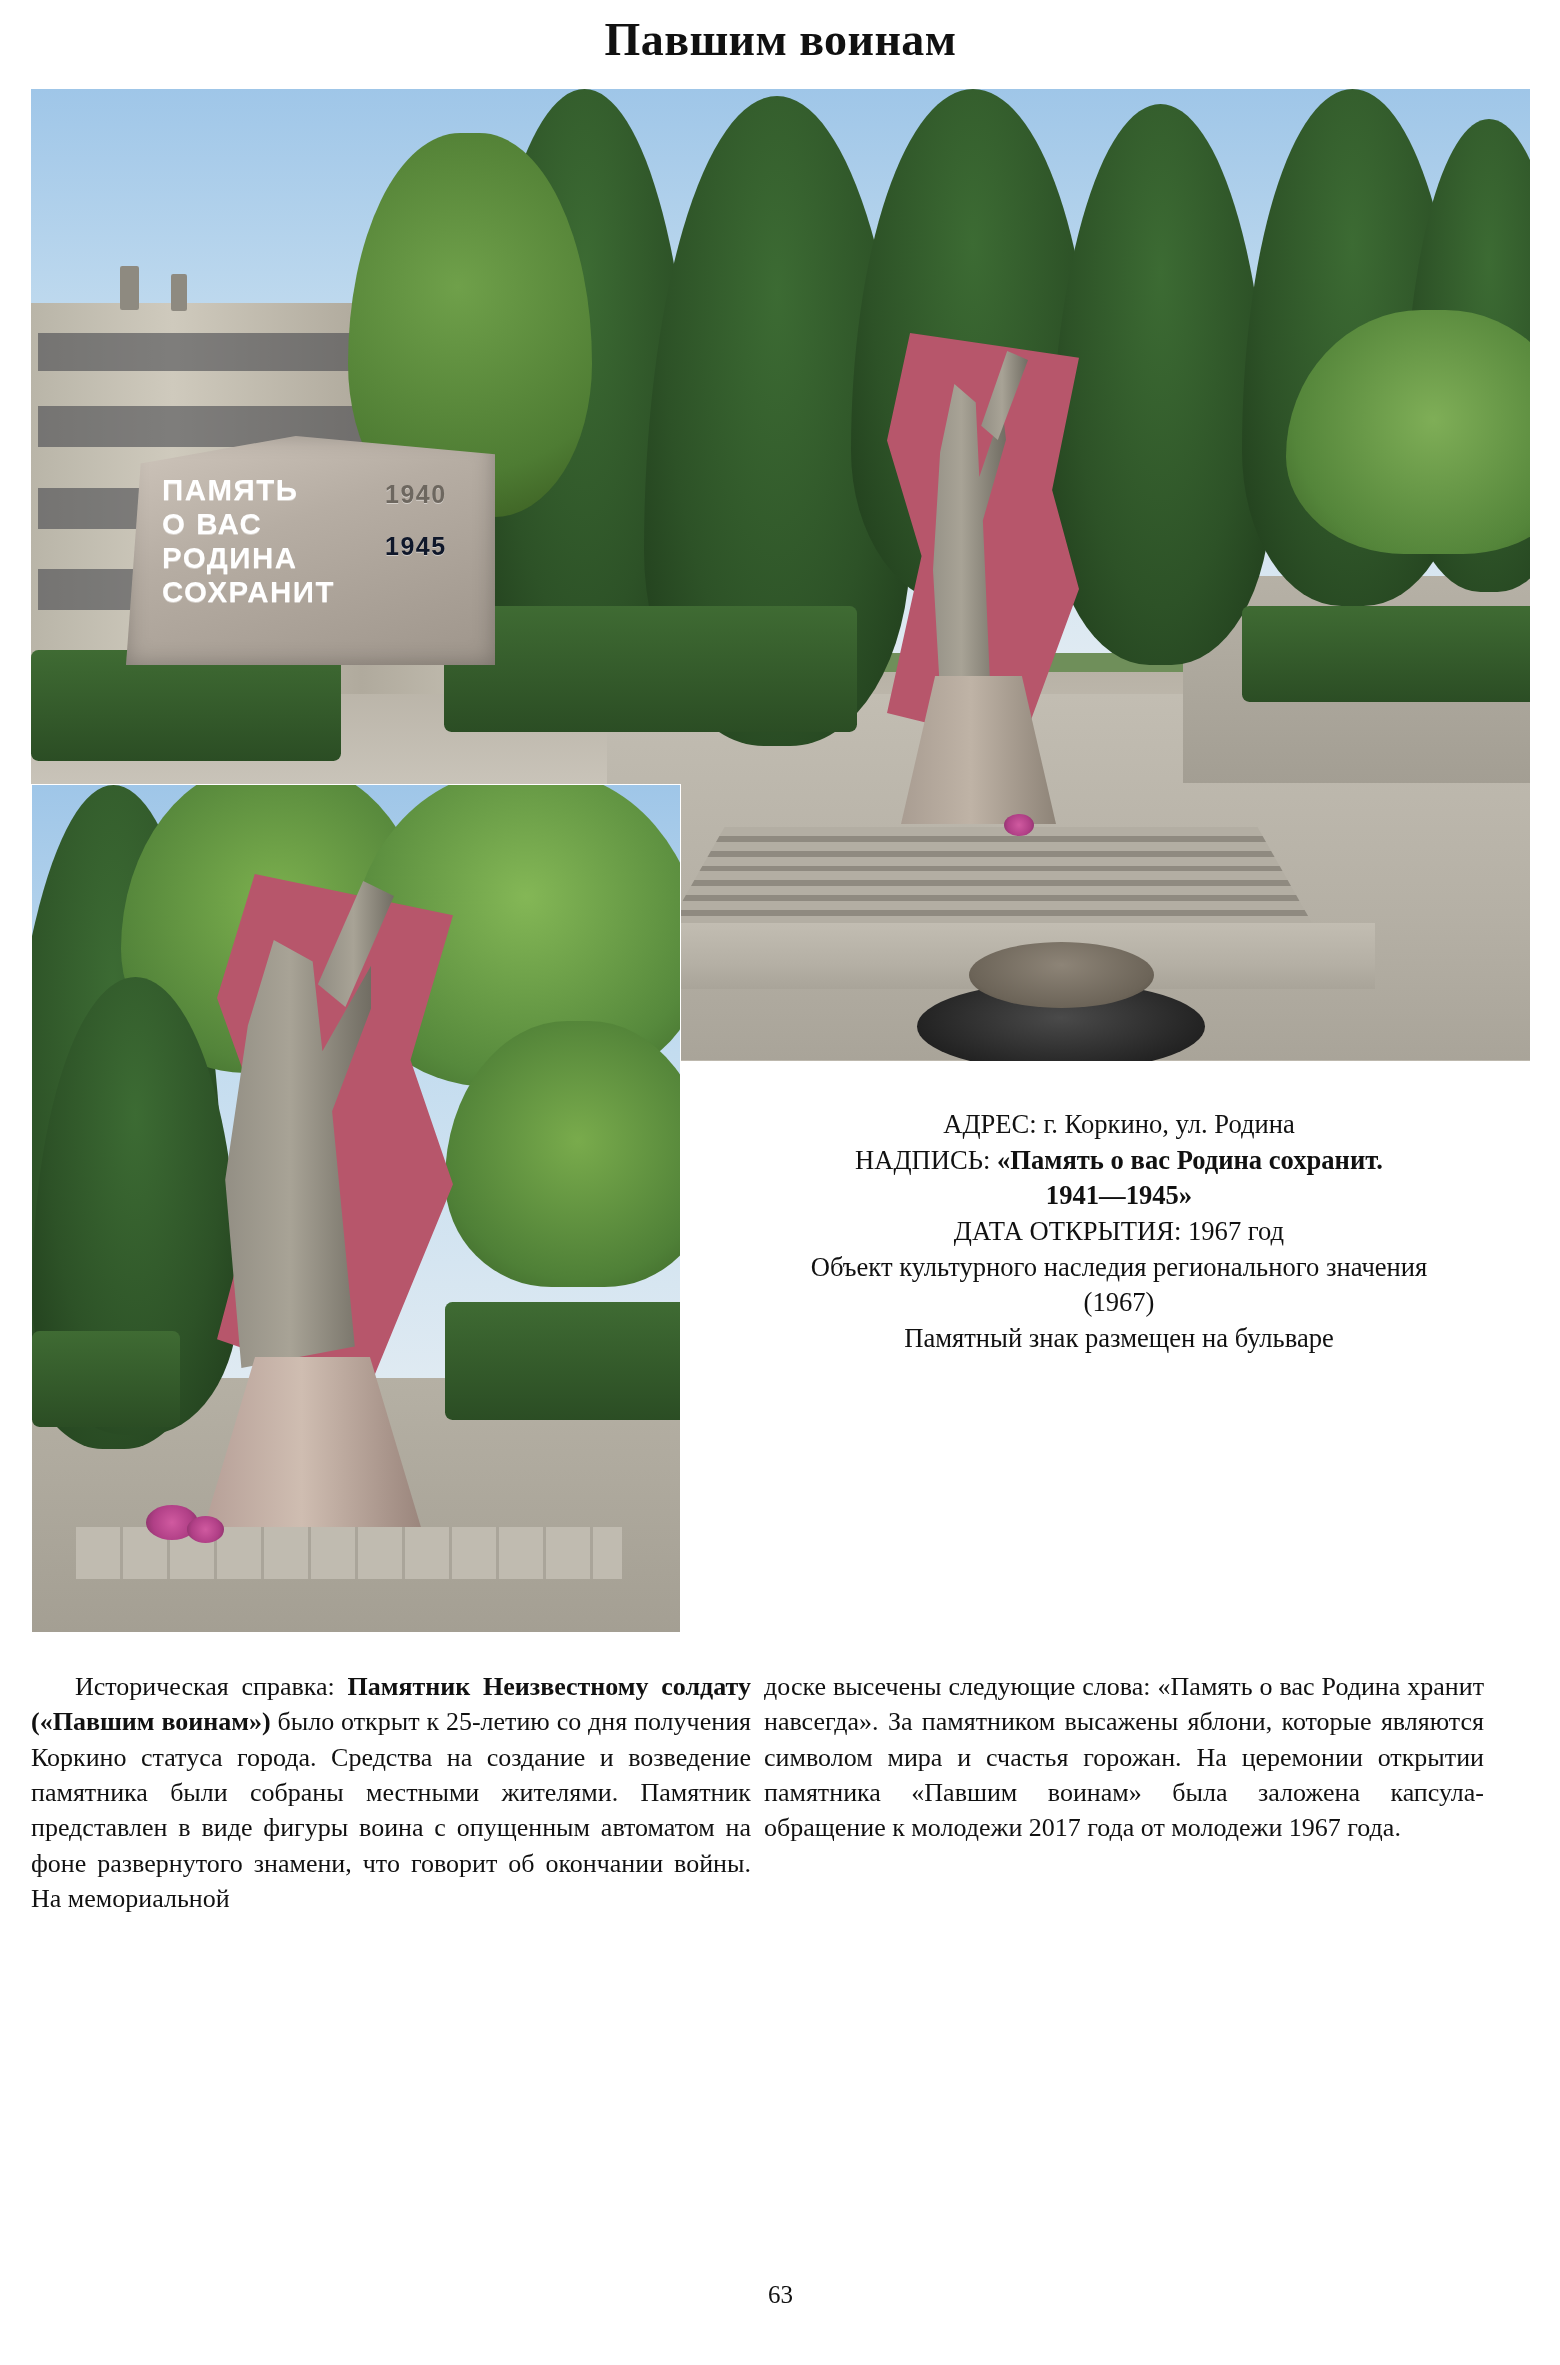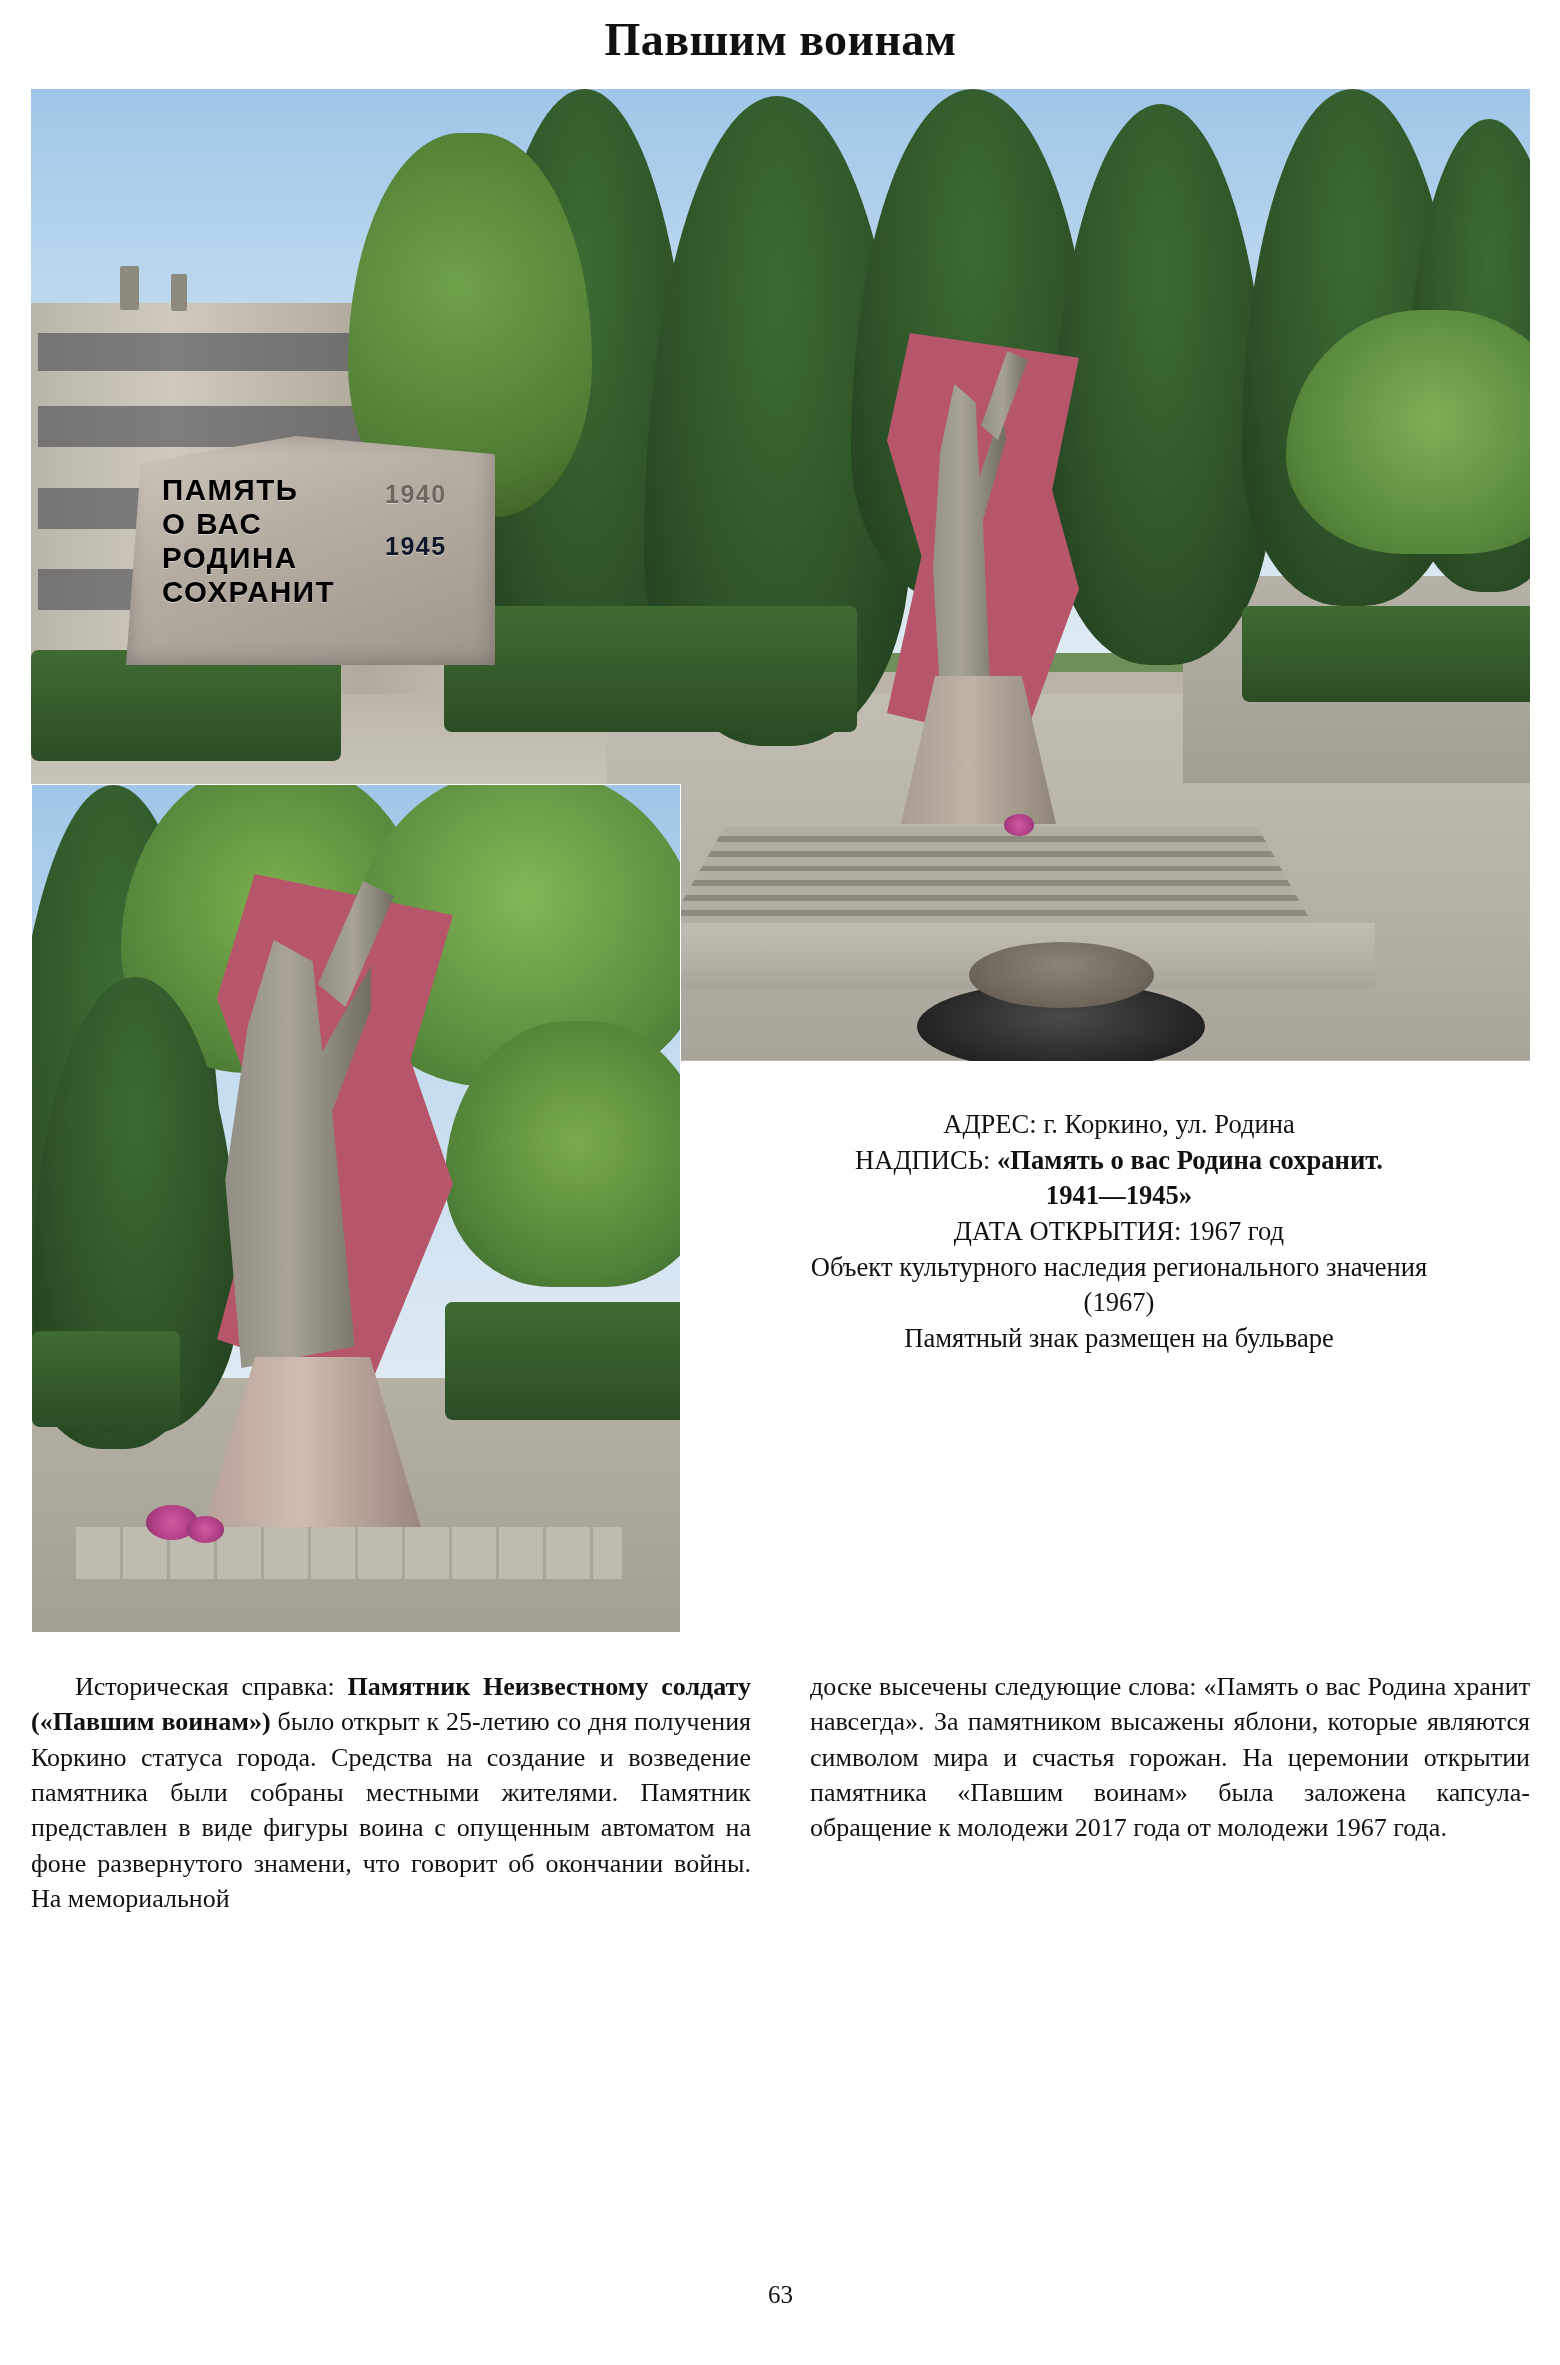--- a/index.html
+++ b/index.html
@@ -93,21 +93,21 @@
   }
 
   
   .stone {
     position: absolute;
     background: linear-gradient(160deg, #cfc6bc 0%, #b6ada3 40%, #9e958b 100%);
     box-shadow: inset 0 0 22px rgba(0,0,0,0.25);
   }
   .stone-text {
     position: absolute;
-    color: #000000;
+    color: #ffffff;
     font-family: "Liberation Sans", sans-serif;
     font-weight: bold;
     letter-spacing: 1.5px;
     line-height: 1.15;
     text-shadow: 0 0.7px 0 rgba(255,255,255,0.45);
     white-space: pre-line;
   }
 
   
   .banner {
@@ -175,21 +175,21 @@
     top: 1669px;
     width: 720px;
     font-family: "Liberation Serif", serif;
     font-size: 26px;
     line-height: 1.36;
     text-align: justify;
     color: #111;
     hyphens: manual;
   }
   .col-left { left: 31px; }
-  .col-right { left: 810px; }
+  .col-right { left: 764px; }
   .col .indent { text-indent: 44px; }
   .col .b { font-weight: bold; }
 
   
   .page-number {
     position: absolute;
     left: 0;
     top: 2281px;
     width: 1561px;
     text-align: center;

